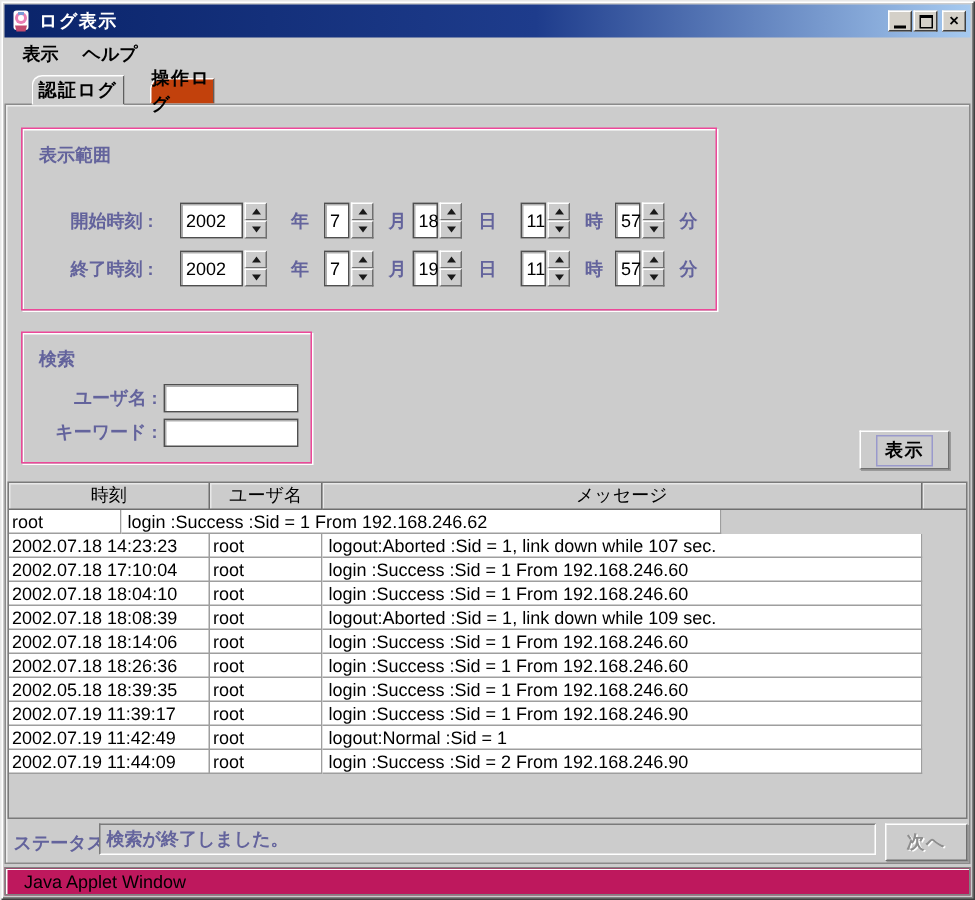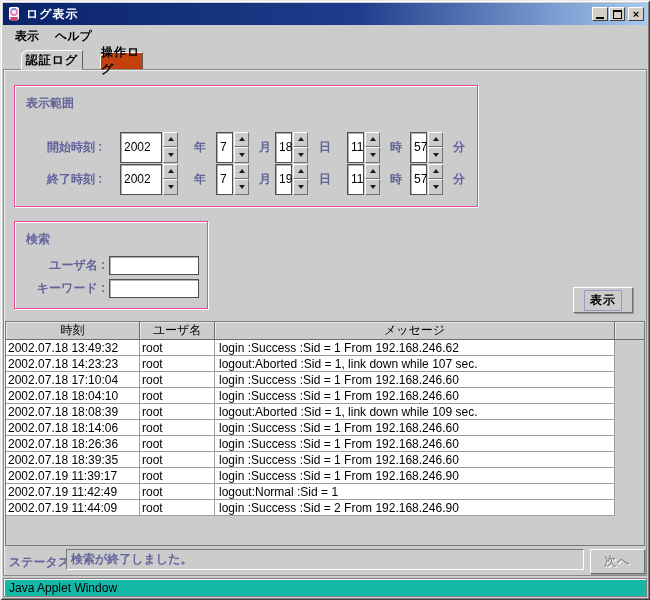--- a/index.html
+++ b/index.html
@@ -56,21 +56,21 @@
     box-shadow: inset 1px 1px 0 #FFFFFF, 1px 1px 0 #FFFFFF;
   }
   .gb-range { left:10px; top:15px; width:464px; height:122px; }
   .gb-search { left:10px; top:151px; width:194px; height:88px; }
   .group-title { position:absolute; left:11px; top:9px; color:#63639C; font-weight:bold; }
   .purple { color:#63639C; font-weight:bold; }
   
   .rrow { position:absolute; left:32px; display:flex; align-items:center; height:26px; }
   .rrow.r1 { top:48px; } .rrow.r2 { top:80px; }
   .rlabel { width:73px; color:#63639C; font-weight:bold; }
-  .spin { display:inline-flex; align-items:stretch; height:31px; }
+  .spin { display:inline-flex; align-items:stretch; height:24px; }
   .spin-field {
     background:#FFF; border:1px solid #4F4F4F; box-shadow: inset 1px 1px 0 #AFAFAF;
     padding:0 3px; display:flex; align-items:center; color:#000;
   }
   .w-year { width:42px; } .w-sm { width:17px; }
   .spin-btns { display:flex; flex-direction:column; width:15px; margin-left:1px; }
   .spin-up,.spin-down {
     flex:1; background:#CCCCCC; border:1px solid; border-color:#FFFFFF #6F6F6F #6F6F6F #FFFFFF;
     display:flex; align-items:center; justify-content:center;
   }
@@ -122,21 +122,21 @@
   .status-label { position:absolute; left:5px; top:484px; }
   .status-field {
     position:absolute; left:62px; top:479px; width:518px; height:21px;
     background:#CCCCCC; border:1px solid; border-color:#7A7A7A #FFFFFF #FFFFFF #7A7A7A;
     display:flex; align-items:center; padding:0 4px; color:#63639C; font-weight:bold;
   }
   
   .applet-bar {
     position:absolute; left:3px; top:578px; width:644px; height:19px;
     border:1px solid #808080; box-shadow: inset 1px 1px 0 #FFFFFF;
-    display:flex; align-items:center; padding-left:5px; background:#14b8a6;
+    display:flex; align-items:center; padding-left:12px; background:#be185d;
   }
 </style>
 </head>
 <body>
 
 <div id="win">
 
   <div class="titlebar">
     <svg class="app-icon" viewBox="0 0 16 16">
       <rect x="3" y="1" width="10" height="13" rx="2" fill="#FFFFFF"></rect>
@@ -319,21 +319,20 @@
 
     <div class="table-wrap">
       <div class="thead">
         <div class="th c-time">時刻</div>
         <div class="th c-user">ユーザ名</div>
         <div class="th c-msg">メッセージ</div>
         <div class="th c-fill"></div>
       </div>
       <div>
           <div class="trow">
-            <div class="cell c-time">2002.07.18 13:49:32</div>
             <div class="cell c-user">root</div>
             <div class="cell c-msg">login :Success :Sid = 1 From 192.168.246.62</div>
             <div class="cell c-fill"></div>
           </div>
           <div class="trow">
             <div class="cell c-time">2002.07.18 14:23:23</div>
             <div class="cell c-user">root</div>
             <div class="cell c-msg">logout:Aborted :Sid = 1, link down while 107 sec.</div>
             <div class="cell c-fill"></div>
           </div>
@@ -361,21 +360,21 @@
             <div class="cell c-msg">login :Success :Sid = 1 From 192.168.246.60</div>
             <div class="cell c-fill"></div>
           </div>
           <div class="trow">
             <div class="cell c-time">2002.07.18 18:26:36</div>
             <div class="cell c-user">root</div>
             <div class="cell c-msg">login :Success :Sid = 1 From 192.168.246.60</div>
             <div class="cell c-fill"></div>
           </div>
           <div class="trow">
-            <div class="cell c-time">2002.07.18 18:39:35</div>
+            <div class="cell c-time">2002.05.18 18:39:35</div>
             <div class="cell c-user">root</div>
             <div class="cell c-msg">login :Success :Sid = 1 From 192.168.246.60</div>
             <div class="cell c-fill"></div>
           </div>
           <div class="trow">
             <div class="cell c-time">2002.07.19 11:39:17</div>
             <div class="cell c-user">root</div>
             <div class="cell c-msg">login :Success :Sid = 1 From 192.168.246.90</div>
             <div class="cell c-fill"></div>
           </div>

